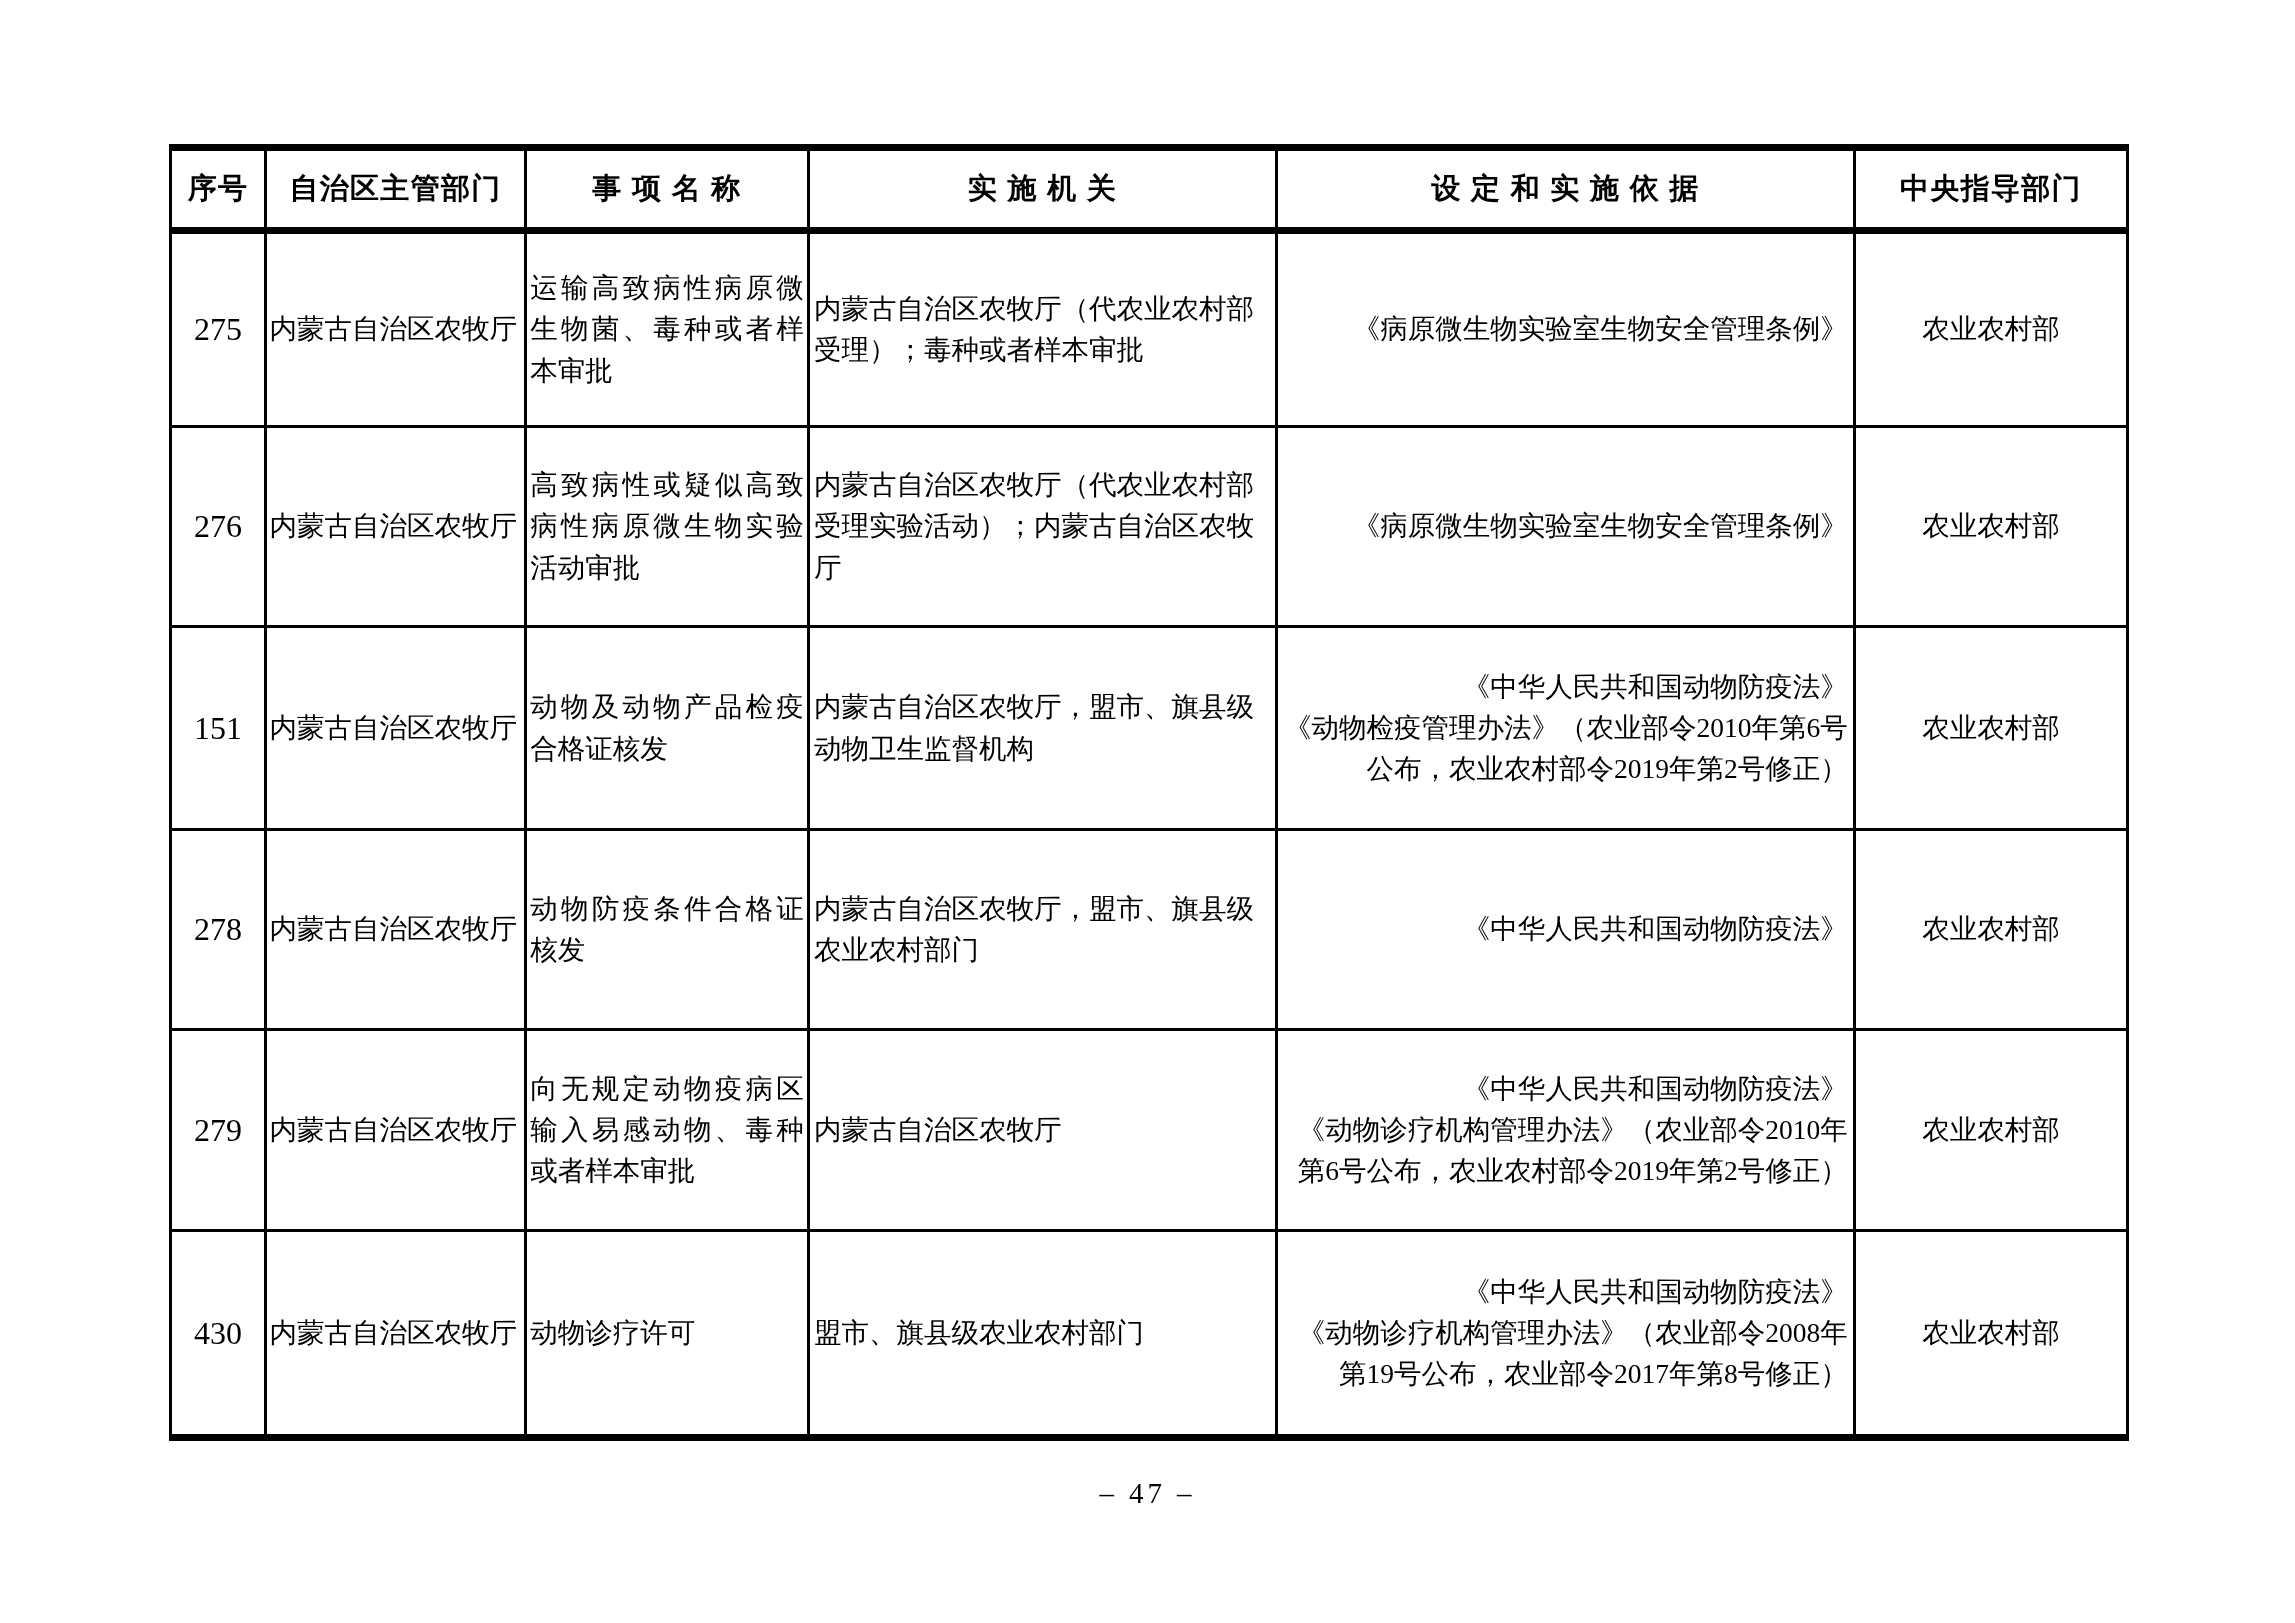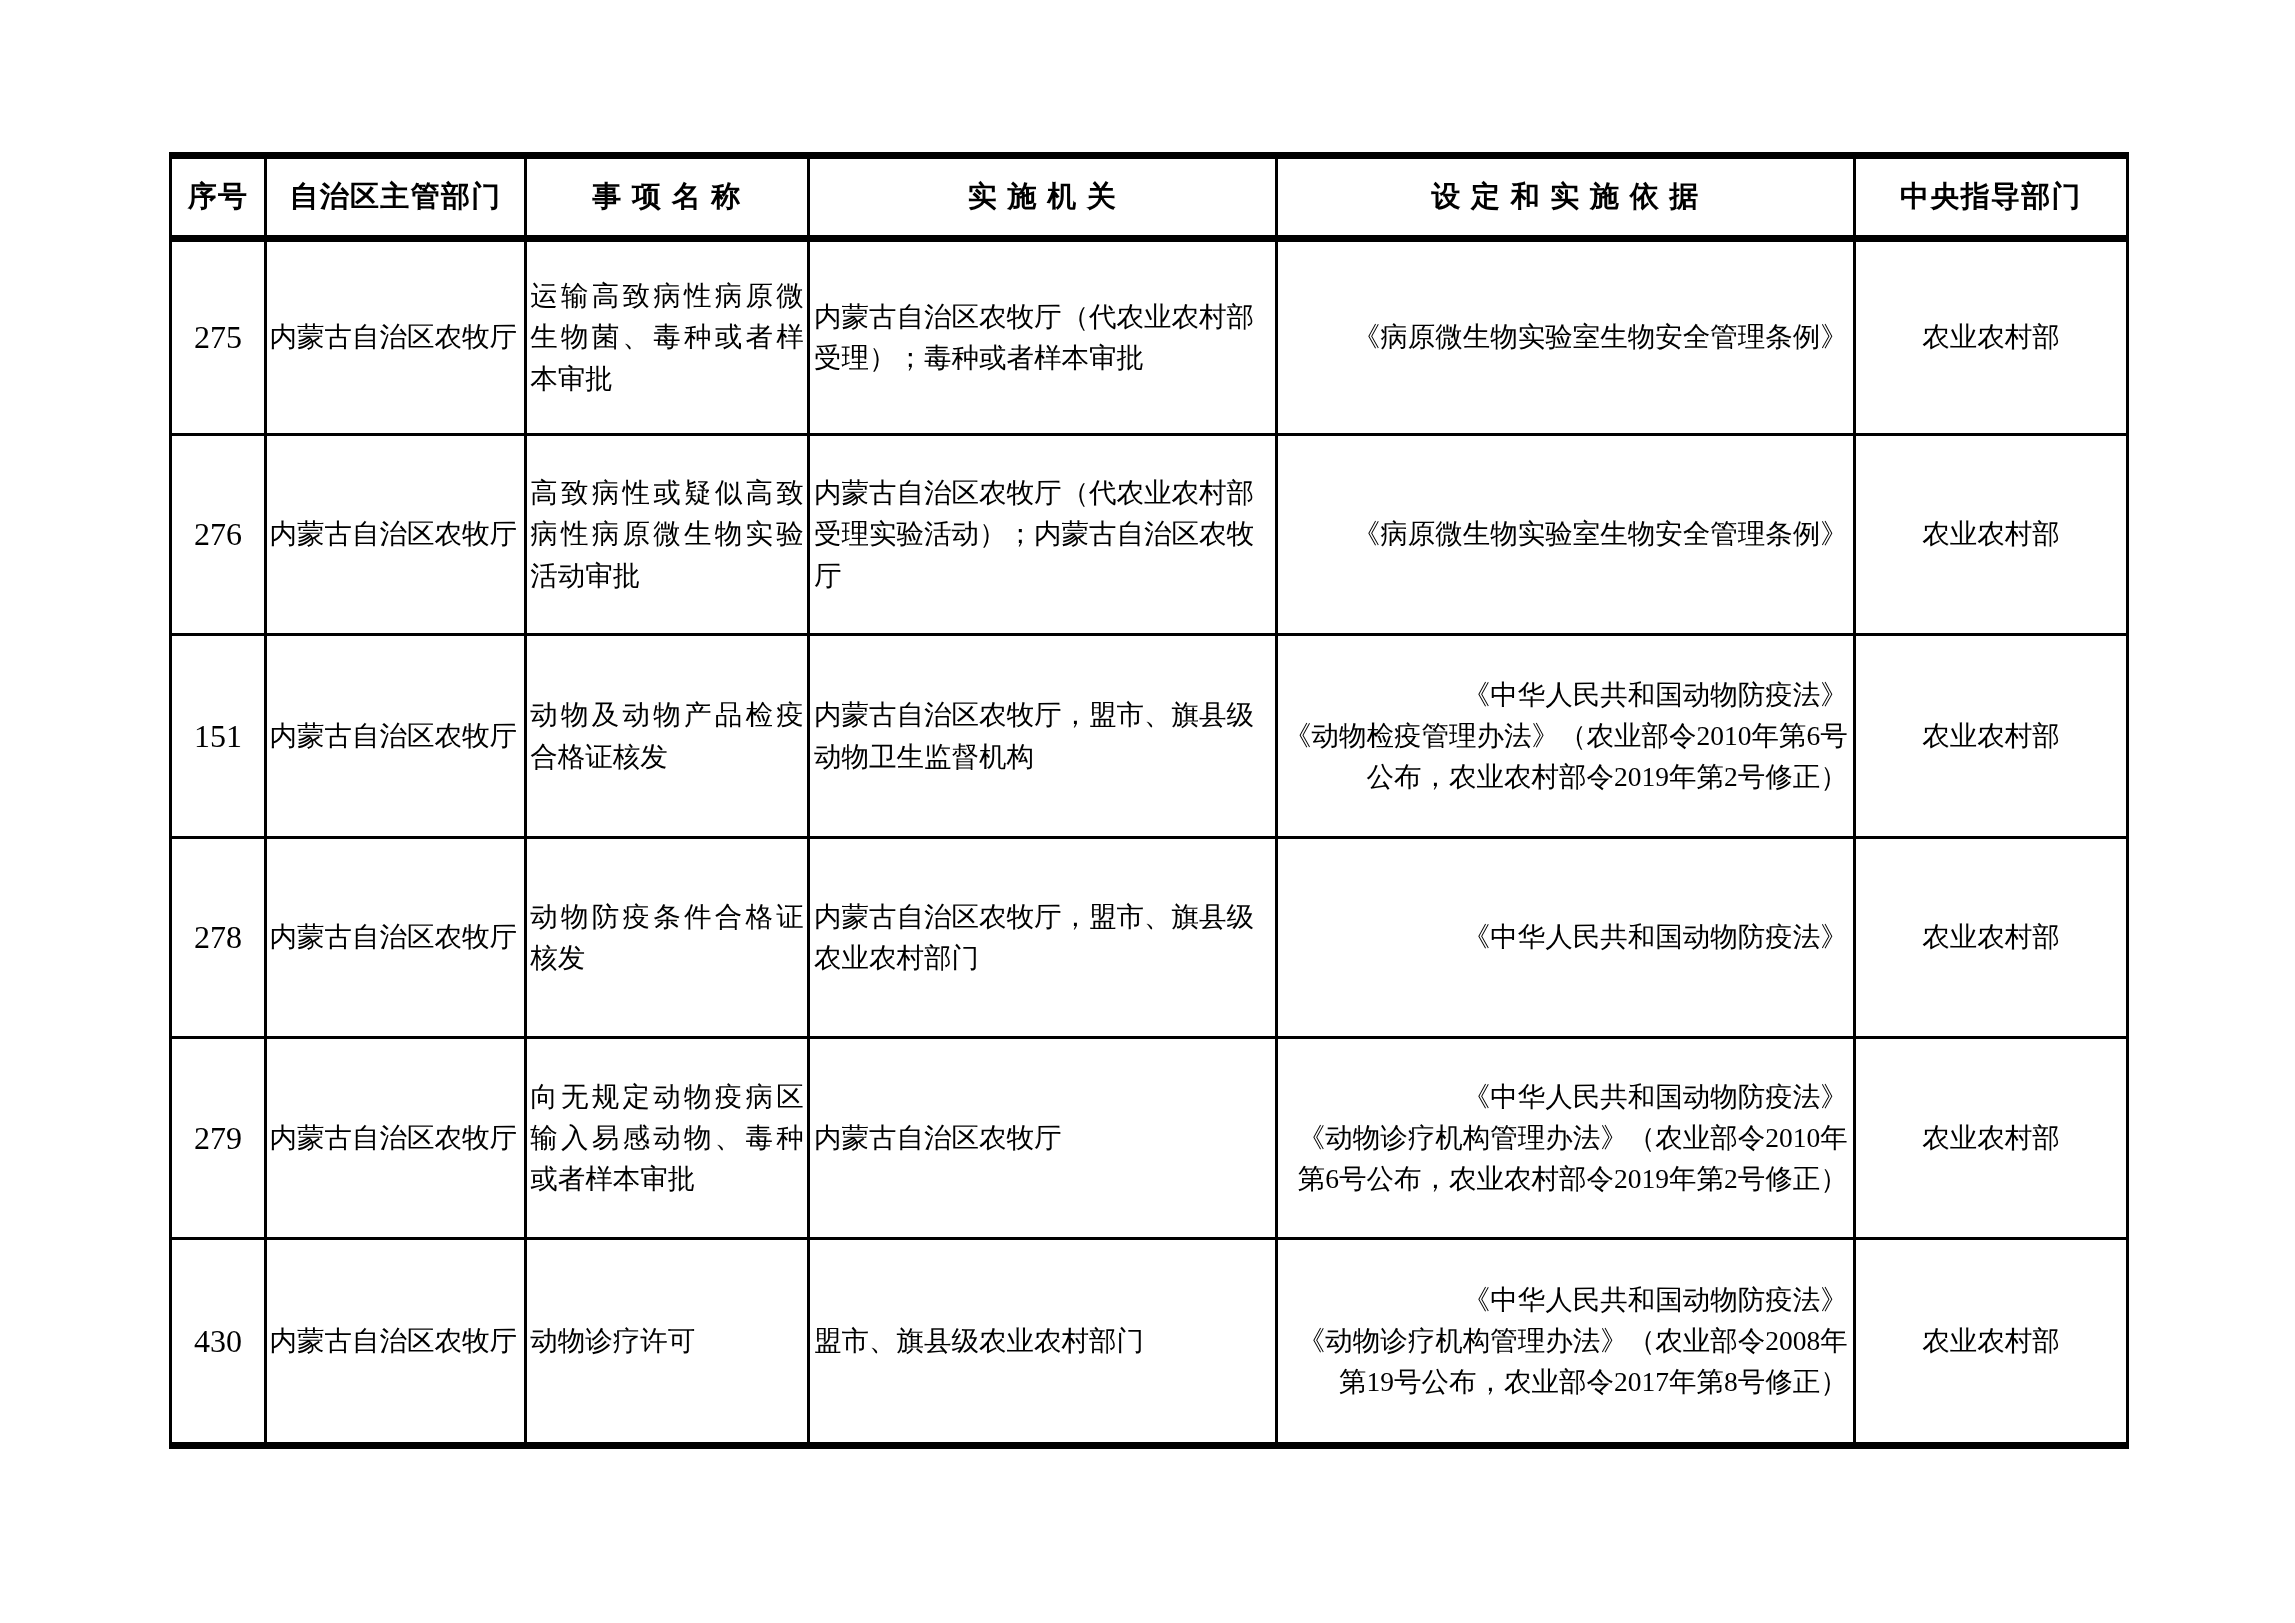--- a/index.html
+++ b/index.html
@@ -12,21 +12,21 @@
     width: 2295px;
     height: 1623px;
     background: #ffffff;
     overflow: hidden;
     color: #000000;
     font-family: "Liberation Serif", serif;
   }
   table.doc-table {
     position: absolute;
     left: 169px;
-    top: 152px;
+    top: 144px;
     width: 1957px;
     border-collapse: collapse;
     table-layout: fixed;
   }
   col.c-serial  { width: 95px; }
   col.c-dept    { width: 260px; }
   col.c-item    { width: 283px; }
   col.c-agency  { width: 468px; }
   col.c-basis   { width: 578px; }
   col.c-central { width: 273px; }
@@ -168,15 +168,16 @@
         <td class="cell-dept">内蒙古自治区农牧厅</td>
         <td class="cell-item">动物诊疗许可</td>
         <td class="cell-agency">盟市、旗县级农业农村部门</td>
         <td class="cell-basis">《中华人民共和国动物防疫法》
 《动物诊疗机构管理办法》（农业部令2008年第19号公布，农业部令2017年第8号修正）</td>
         <td class="cell-central">农业农村部</td>
       </tr>
     </tbody>
   </table>
 
+  <div class="footer">– 47 –</div>
 
 </div>
 
 
 </body></html>

